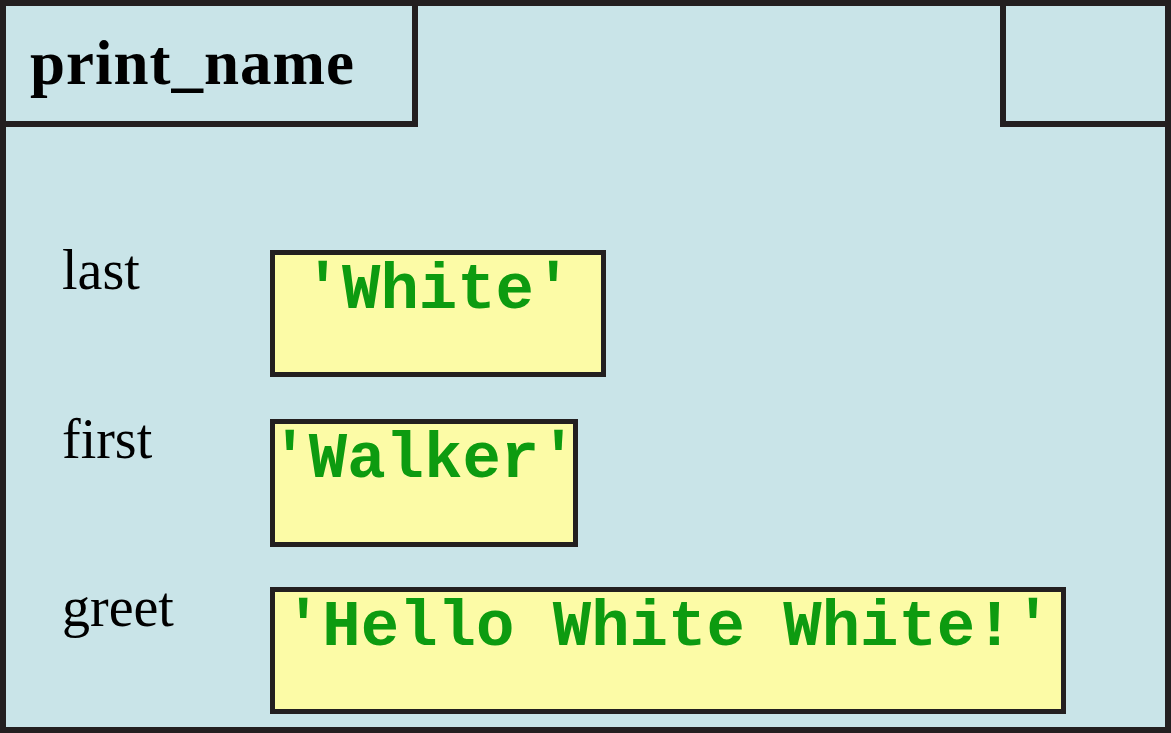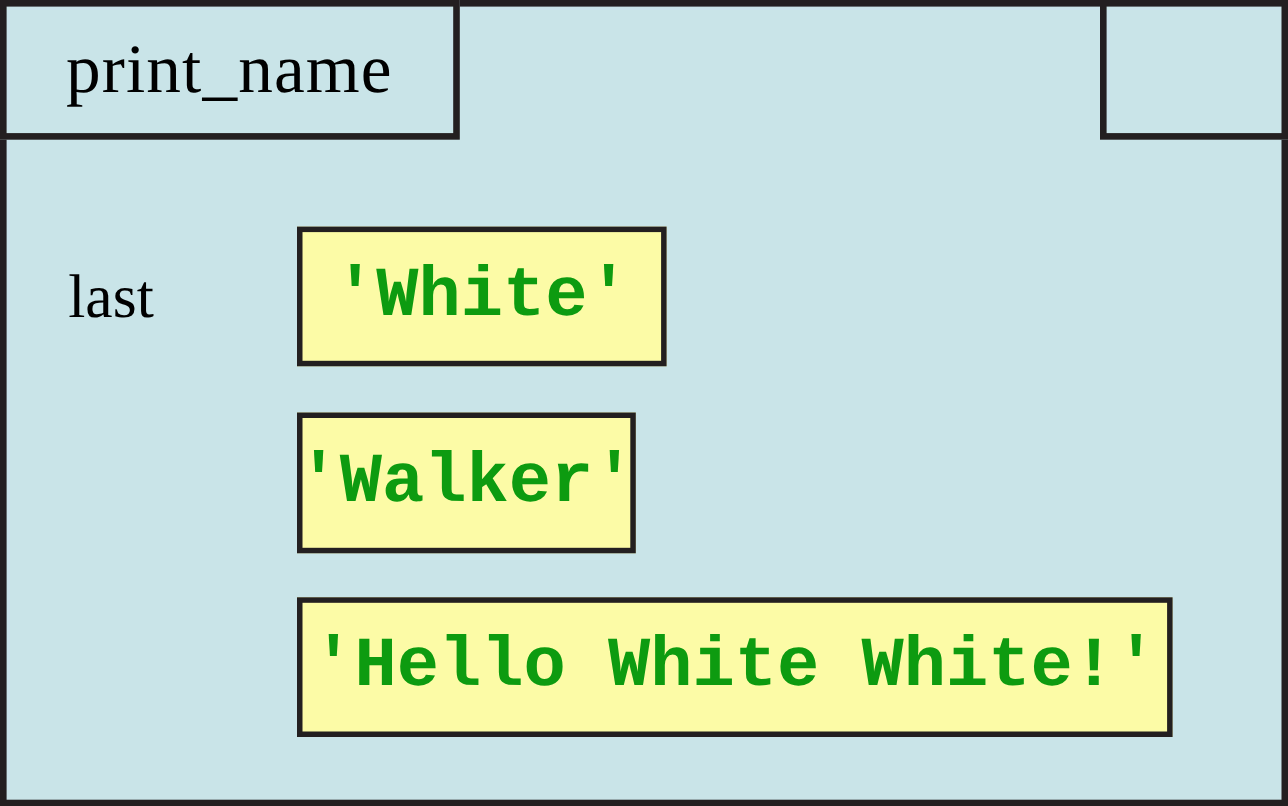--- a/index.html
+++ b/index.html
@@ -32,26 +32,25 @@
     top: 0;
     width: 418px;
     height: 127px;
     border: 6px solid var(--border);
     background: var(--background);
     display: flex;
     align-items: center;
     padding-left: 24px;
   }
   .name-tab .frame-title {
-    font-weight: normal;
+    font-weight: bold;
     font-size: 63px;
     color: var(--label-text);
     letter-spacing: 1px;
     white-space: nowrap;
-    margin-left: 30px;
   }
   .corner-box {
     position: absolute;
     left: 1000px;
     top: 0;
     width: 171px;
     height: 127px;
     border: 6px solid var(--border);
     background: var(--background);
   }
@@ -62,28 +61,29 @@
     align-items: center;
     font-size: 56px;
     color: var(--label-text);
     white-space: nowrap;
   }
   .value-box {
     position: absolute;
     background: var(--value-box-bg);
     border: 5px solid var(--border);
     display: flex;
-    align-items: center;
+    align-items: flex-start;
     justify-content: center;
     font-family: "Liberation Mono", monospace;
     font-weight: bold;
     font-size: 64px;
     color: var(--value-text);
     white-space: nowrap;
     overflow: hidden;
+    margin-top: 44px;
   }
   
   .row-last-label  { top: 206px; height: 127px; }
   .row-last-box    { left: 270px; top: 206px; width: 336px; height: 127px; }
   .row-first-label { top: 375px; height: 128px; }
   .row-first-box   { left: 270px; top: 375px; width: 308px; height: 128px; }
   .row-greet-label { top: 543px; height: 127px; }
   .row-greet-box   { left: 270px; top: 543px; width: 796px; height: 127px; }
 </style>
 </head>
@@ -97,21 +97,23 @@
     <span class="frame-title">print_name</span>
   </div>
 
   <div class="corner-box"></div>
 
   <div class="var-label row-last-label">last</div>
   <div class="value-box row-last-box">
     <span>'White'</span>
   </div>
 
+  <div class="var-label row-first-label">first</div>
   <div class="value-box row-first-box">
     <span>'Walker'</span>
   </div>
 
+  <div class="var-label row-greet-label">greet</div>
   <div class="value-box row-greet-box">
     <span>'Hello White White!'</span>
   </div>
 
 </div>
 
 </body></html>

